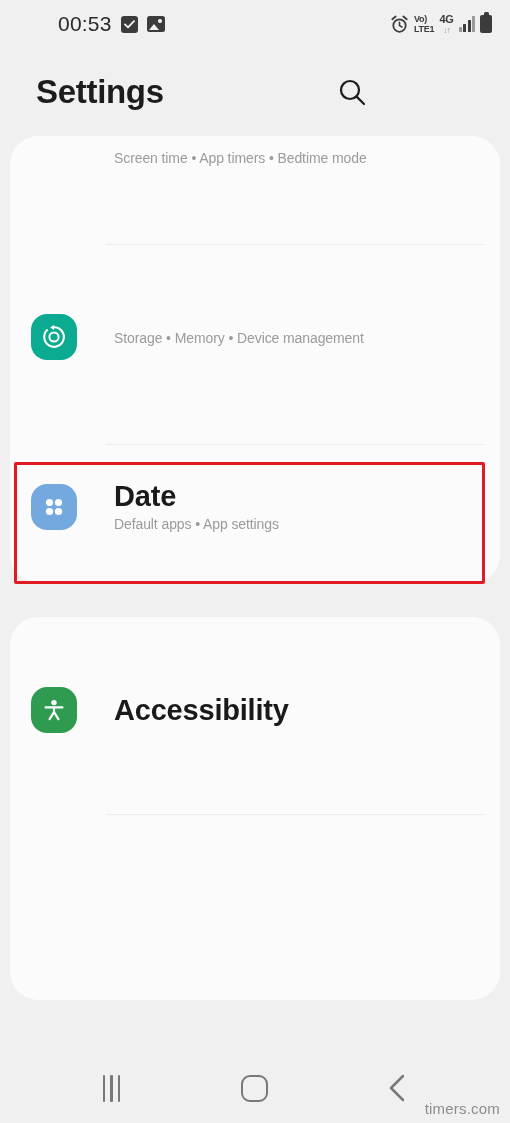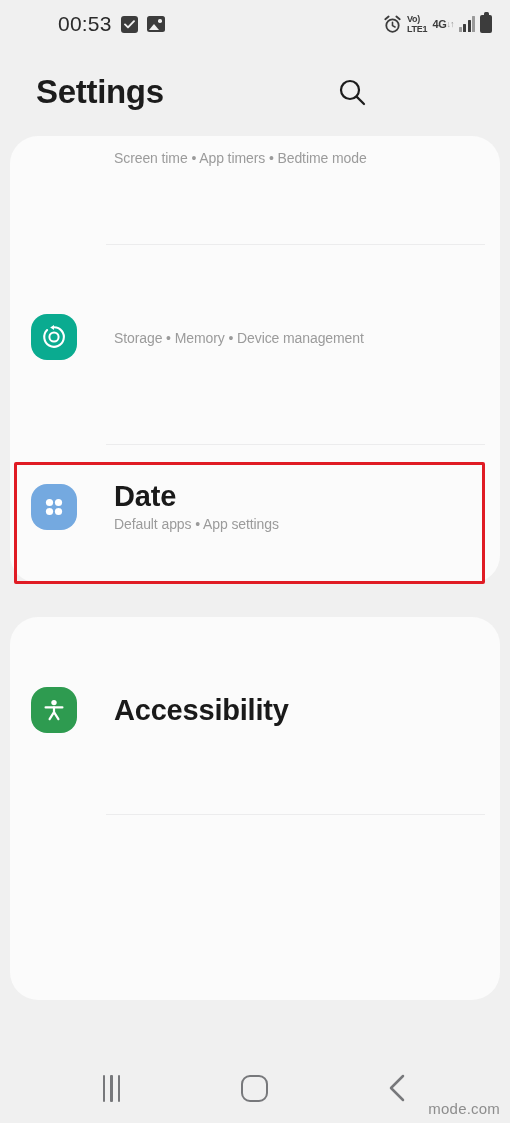--- a/index.html
+++ b/index.html
@@ -39,21 +39,21 @@
     content:""; position:absolute; right:3px; top:3px;
     width:3.5px; height:3.5px; border-radius:50%; background:#f0f0f0;
   }
   .icon-alarm { width:19px; height:19px; }
   .volte-stack {
     display:flex; flex-direction:column; align-items:flex-start;
     line-height:1; font-size:9px; color:#3c3c3c; font-weight:700;
   }
   .volte-stack .r1 { letter-spacing:-.2px; }
   .volte-stack .r2 { letter-spacing:-.2px; margin-top:1px; }
-  .net-stack { display:flex; align-items:center; line-height:1; }
+  .net-stack { display:flex; flex-direction:column; align-items:center; line-height:1; }
   .net-stack .g4 { font-size:11px; font-weight:700; color:#3c3c3c; letter-spacing:-.3px; }
   .net-stack .arrows { font-size:9px; color:#9a9a9a; margin-top:1px; letter-spacing:-1px; }
   .sig-bars { display:flex; align-items:flex-end; gap:1.5px; height:16px; }
   .sig-bars i { width:3px; background:#3c3c3c; border-radius:.5px; display:block; }
   .sig-bars i.b1 { height:5px; background:#9a9a9a; }
   .sig-bars i.b2 { height:8px; }
   .sig-bars i.b3 { height:12px; }
   .sig-bars i.b4 { height:16px; background:#9a9a9a; }
   .battery {
     width:12px; height:18px; background:#3c3c3c; border-radius:2px; position:relative;
@@ -269,15 +269,15 @@
     <div class="nav-btn">
       <span class="nav-home"></span>
     </div>
     <div class="nav-btn">
       <svg width="24" height="30" viewBox="0 0 24 30">
         <path d="M17 3 L5 15 L17 27" fill="none" stroke="#77787b" stroke-width="2.5" stroke-linecap="round" stroke-linejoin="round"></path>
       </svg>
     </div>
   </div>
 
-  <div class="watermark">mode.com</div>
+  <div class="watermark">timers.com</div>
 
 </div>
 
 </body></html>

